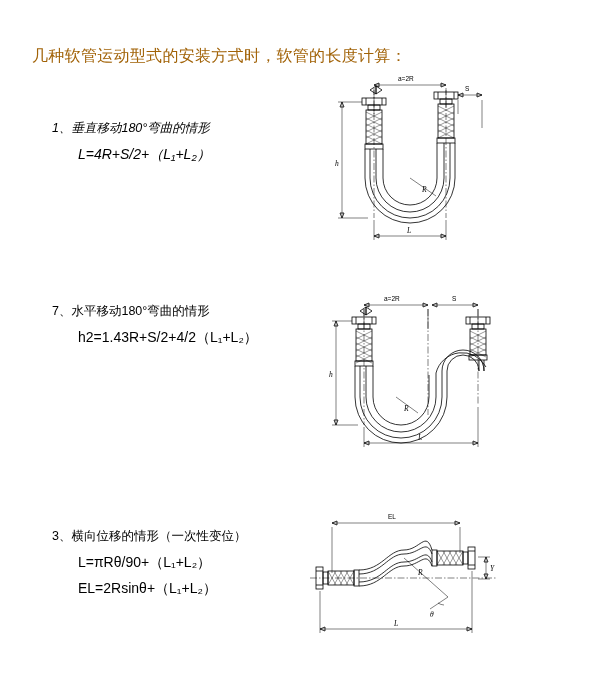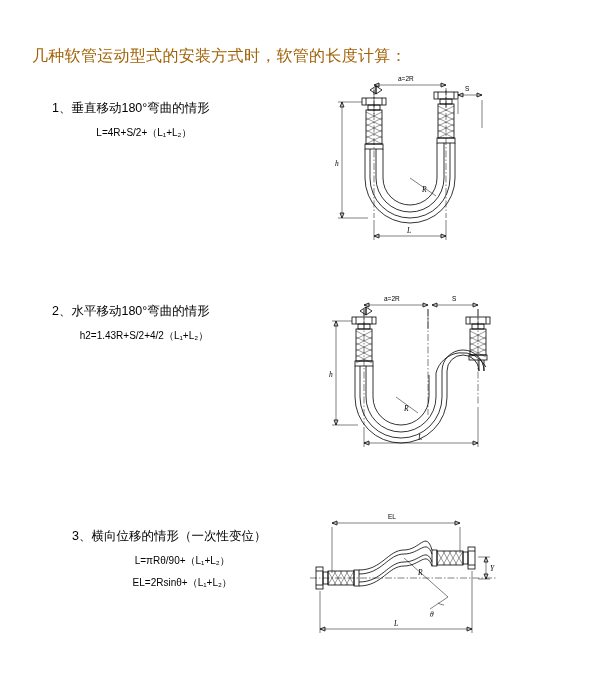--- a/index.html
+++ b/index.html
@@ -32,45 +32,44 @@
   }
   .section {
     position: absolute;
   }
   .sec-title {
     font-size: 12.5px;
     white-space: nowrap;
     margin-bottom: 9px;
   }
   .formula {
-    font-size: 10px;
+    font-size: 14px;
     white-space: nowrap;
     margin-bottom: 8px;
     padding-left: 26px;
-    text-align: center;
   }
   .figure {
     position: absolute;
   }
   svg { display: block; }
   .ln { stroke: #000; fill: none; stroke-width: 0.8; }
   .thin { stroke: #000; fill: none; stroke-width: 0.5; }
   .dashdot { stroke: #000; fill: none; stroke-width: 0.5; stroke-dasharray: 7 2 1.5 2; }
   .hatch { stroke: #000; fill: none; stroke-width: 0.4; }
   .dimtxt { font-family: "Liberation Sans", sans-serif; font-size: 6.5px; fill: #000; }
   .dimtxt-i { font-family: "Liberation Serif", serif; font-size: 7.5px; font-style: italic; fill: #000; }
 </style>
 </head>
 <body>
 
 <div class="page">
 
   <div class="heading">几种软管运动型式的安装方式时，软管的长度计算：</div>
 
-  <div class="section" style="left:52px; top:100px;">
+  <div class="section" style="left:52px; top:120px;font-style:italic;">
     <div class="sec-title">1、垂直移动180°弯曲的情形</div>
     <div class="formula">L=4R+S/2+（L₁+L₂）</div>
   </div>
 
   <div class="figure" style="left:318px; top:68px;">
     <svg width="182" height="195" viewBox="0 0 182 195">
 
       <line class="thin" x1="56" y1="17" x2="128" y2="17"></line>
       <path class="ln" d="M56 17 l5 -2 v4 z" fill="#000"></path>
       <path class="ln" d="M128 17 l-5 -2 v4 z" fill="#000"></path>
@@ -149,21 +148,21 @@
       <text class="dimtxt-i" x="89" y="165">L</text>
       <line class="thin" x1="56" y1="152" x2="56" y2="172"></line>
       <line class="thin" x1="128" y1="152" x2="128" y2="172"></line>
 
       <path class="ln" d="M52 22 l6 4 v-8 z"></path>
       <path class="ln" d="M64 22 l-6 4 v-8 z"></path>
     </svg>
   </div>
 
   <div class="section" style="left:52px; top:303px;">
-    <div class="sec-title">2、水平移动180°弯曲的情形</div>
+    <div class="sec-title">7、水平移动180°弯曲的情形</div>
     <div class="formula">h2=1.43R+S/2+4/2（L₁+L₂）</div>
   </div>
 
   <div class="figure" style="left:318px; top:285px;">
     <svg width="182" height="180" viewBox="0 0 182 180">
 
       <line class="thin" x1="46" y1="20" x2="110" y2="20"></line>
       <path class="ln" d="M46 20 l5 -2 v4 z" fill="#000"></path>
       <path class="ln" d="M110 20 l-5 -2 v4 z" fill="#000"></path>
       <text class="dimtxt" x="66" y="16">a=2R</text>
@@ -237,21 +236,21 @@
       <path class="ln" d="M160 158 l-5 -2 v4 z" fill="#000"></path>
       <text class="dimtxt-i" x="100" y="155">L</text>
       <line class="thin" x1="46" y1="142" x2="46" y2="162"></line>
       <line class="thin" x1="160" y1="122" x2="160" y2="162"></line>
 
       <path class="ln" d="M42 26 l6 4 v-8 z"></path>
       <path class="ln" d="M54 26 l-6 4 v-8 z"></path>
     </svg>
   </div>
 
-  <div class="section" style="left:52px; top:528px;margin-left:20px;">
+  <div class="section" style="left:52px; top:528px;">
     <div class="sec-title">3、横向位移的情形（一次性变位）</div>
     <div class="formula">L=πRθ/90+（L₁+L₂）</div>
     <div class="formula">EL=2Rsinθ+（L₁+L₂）</div>
   </div>
 
   <div class="figure" style="left:300px; top:505px;">
     <svg width="200" height="140" viewBox="0 0 200 140">
 
       <line class="thin" x1="32" y1="18" x2="160" y2="18"></line>
       <path class="ln" d="M32 18 l5 -2 v4 z" fill="#000"></path>

